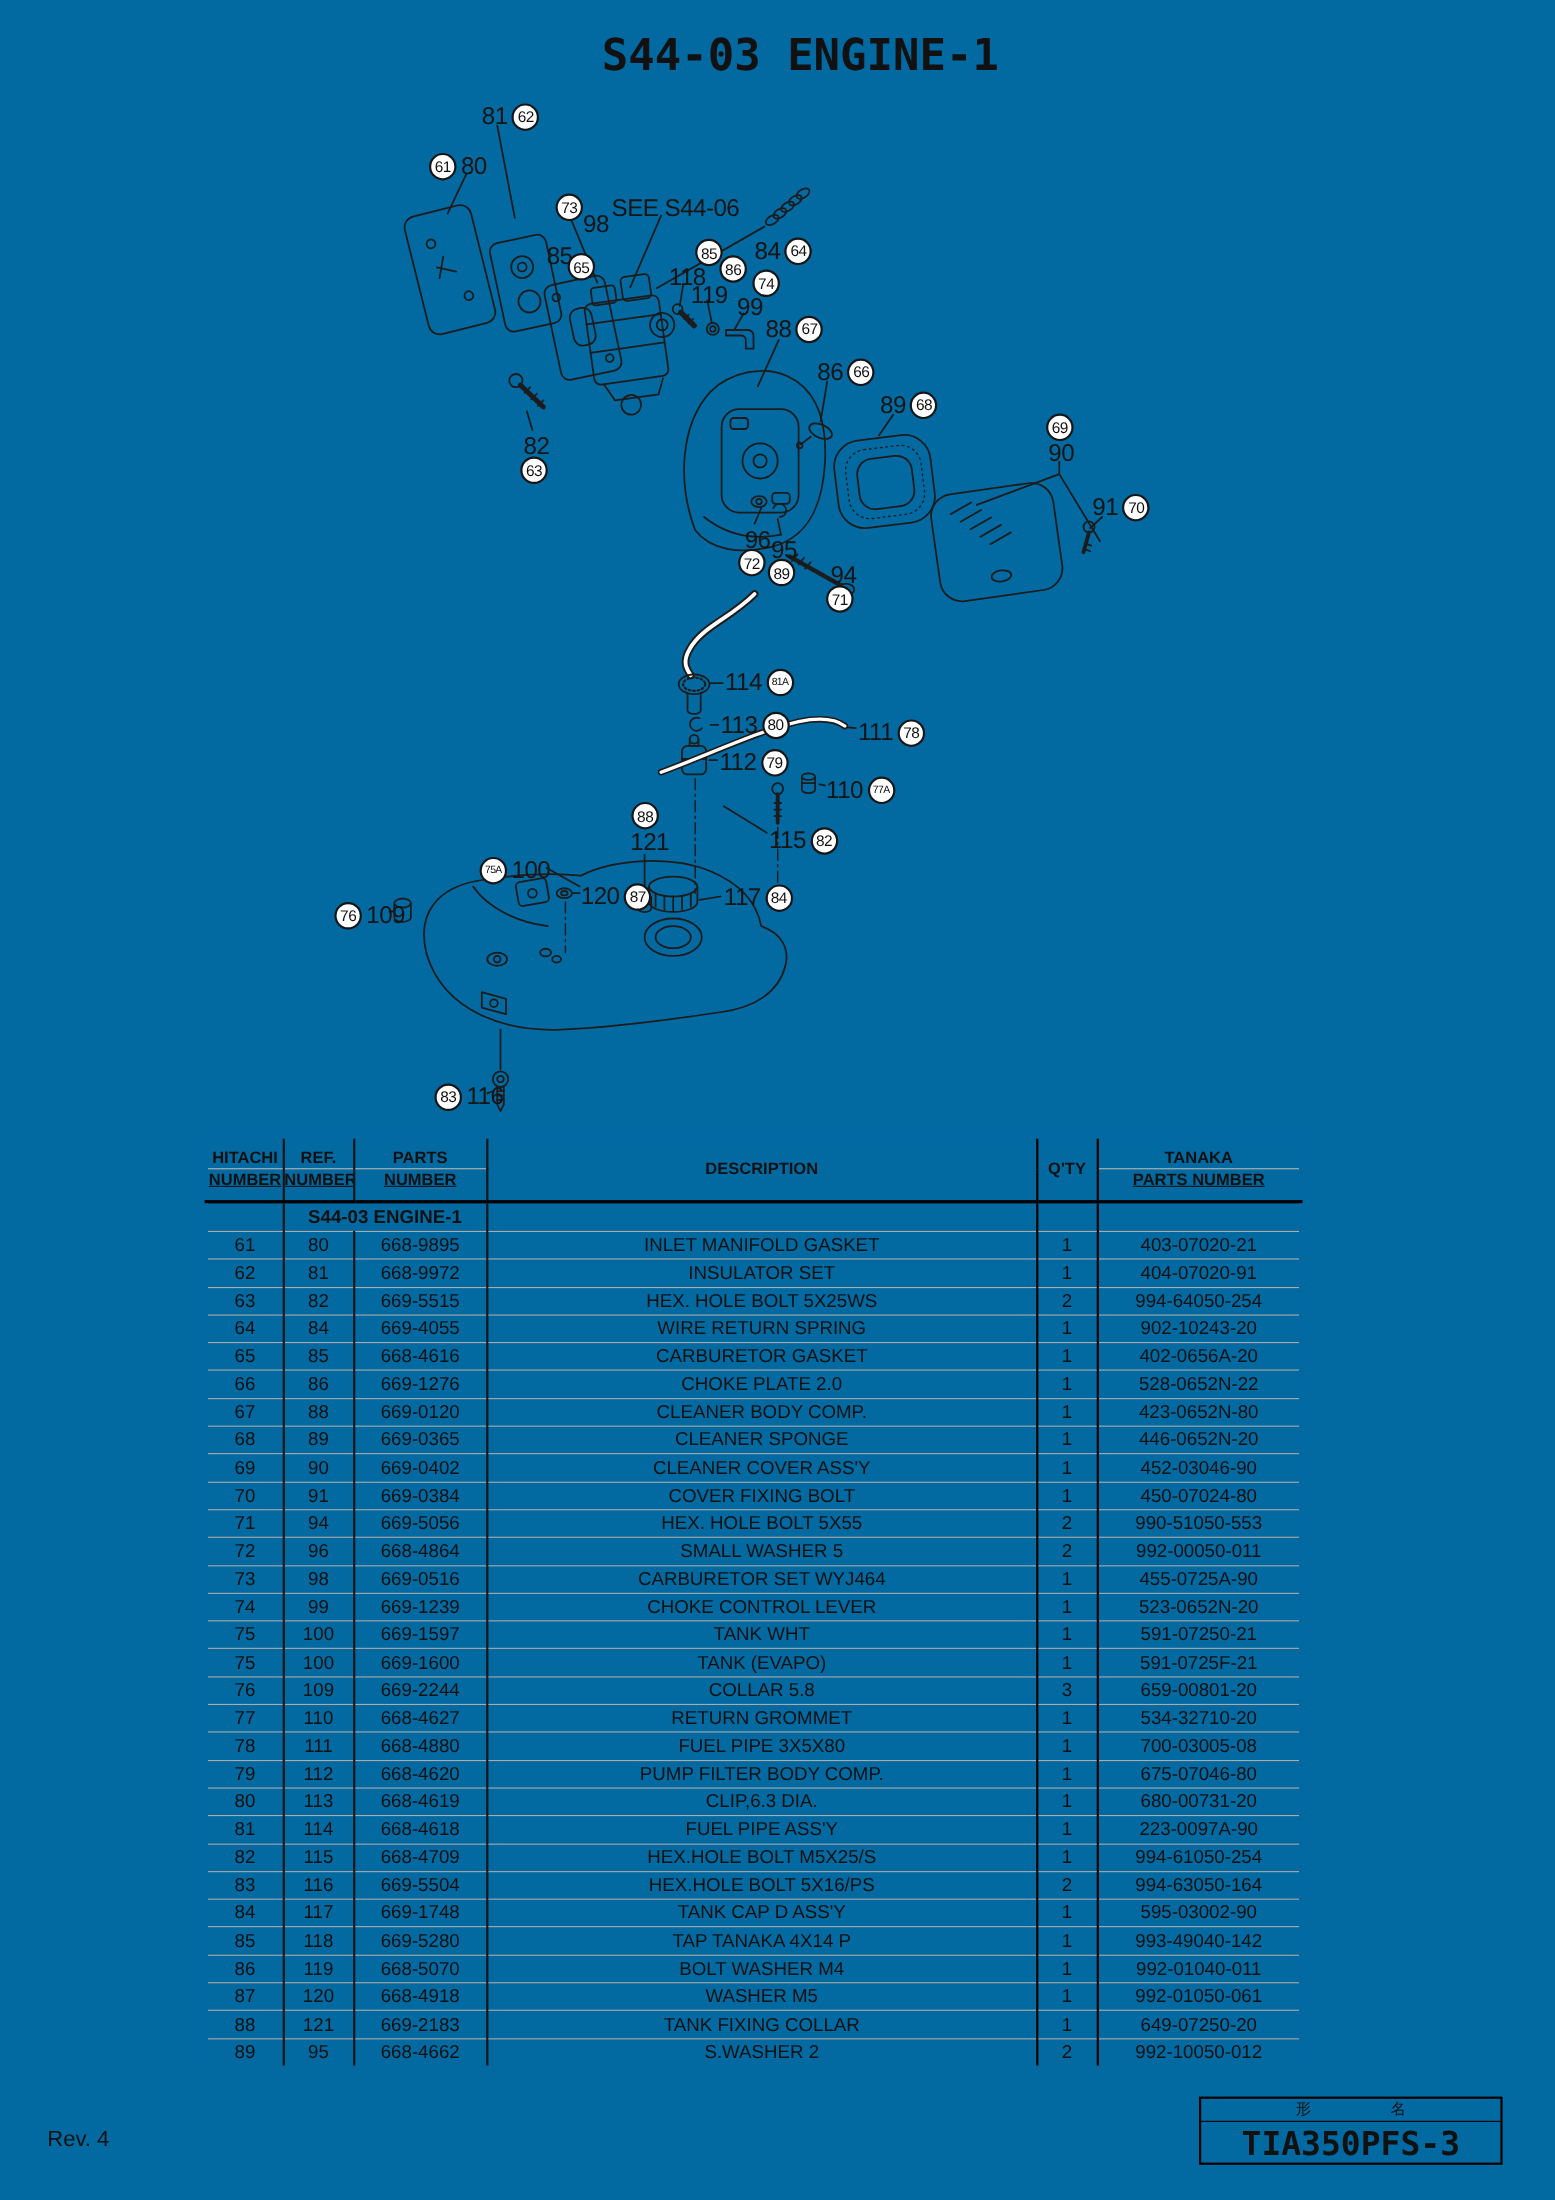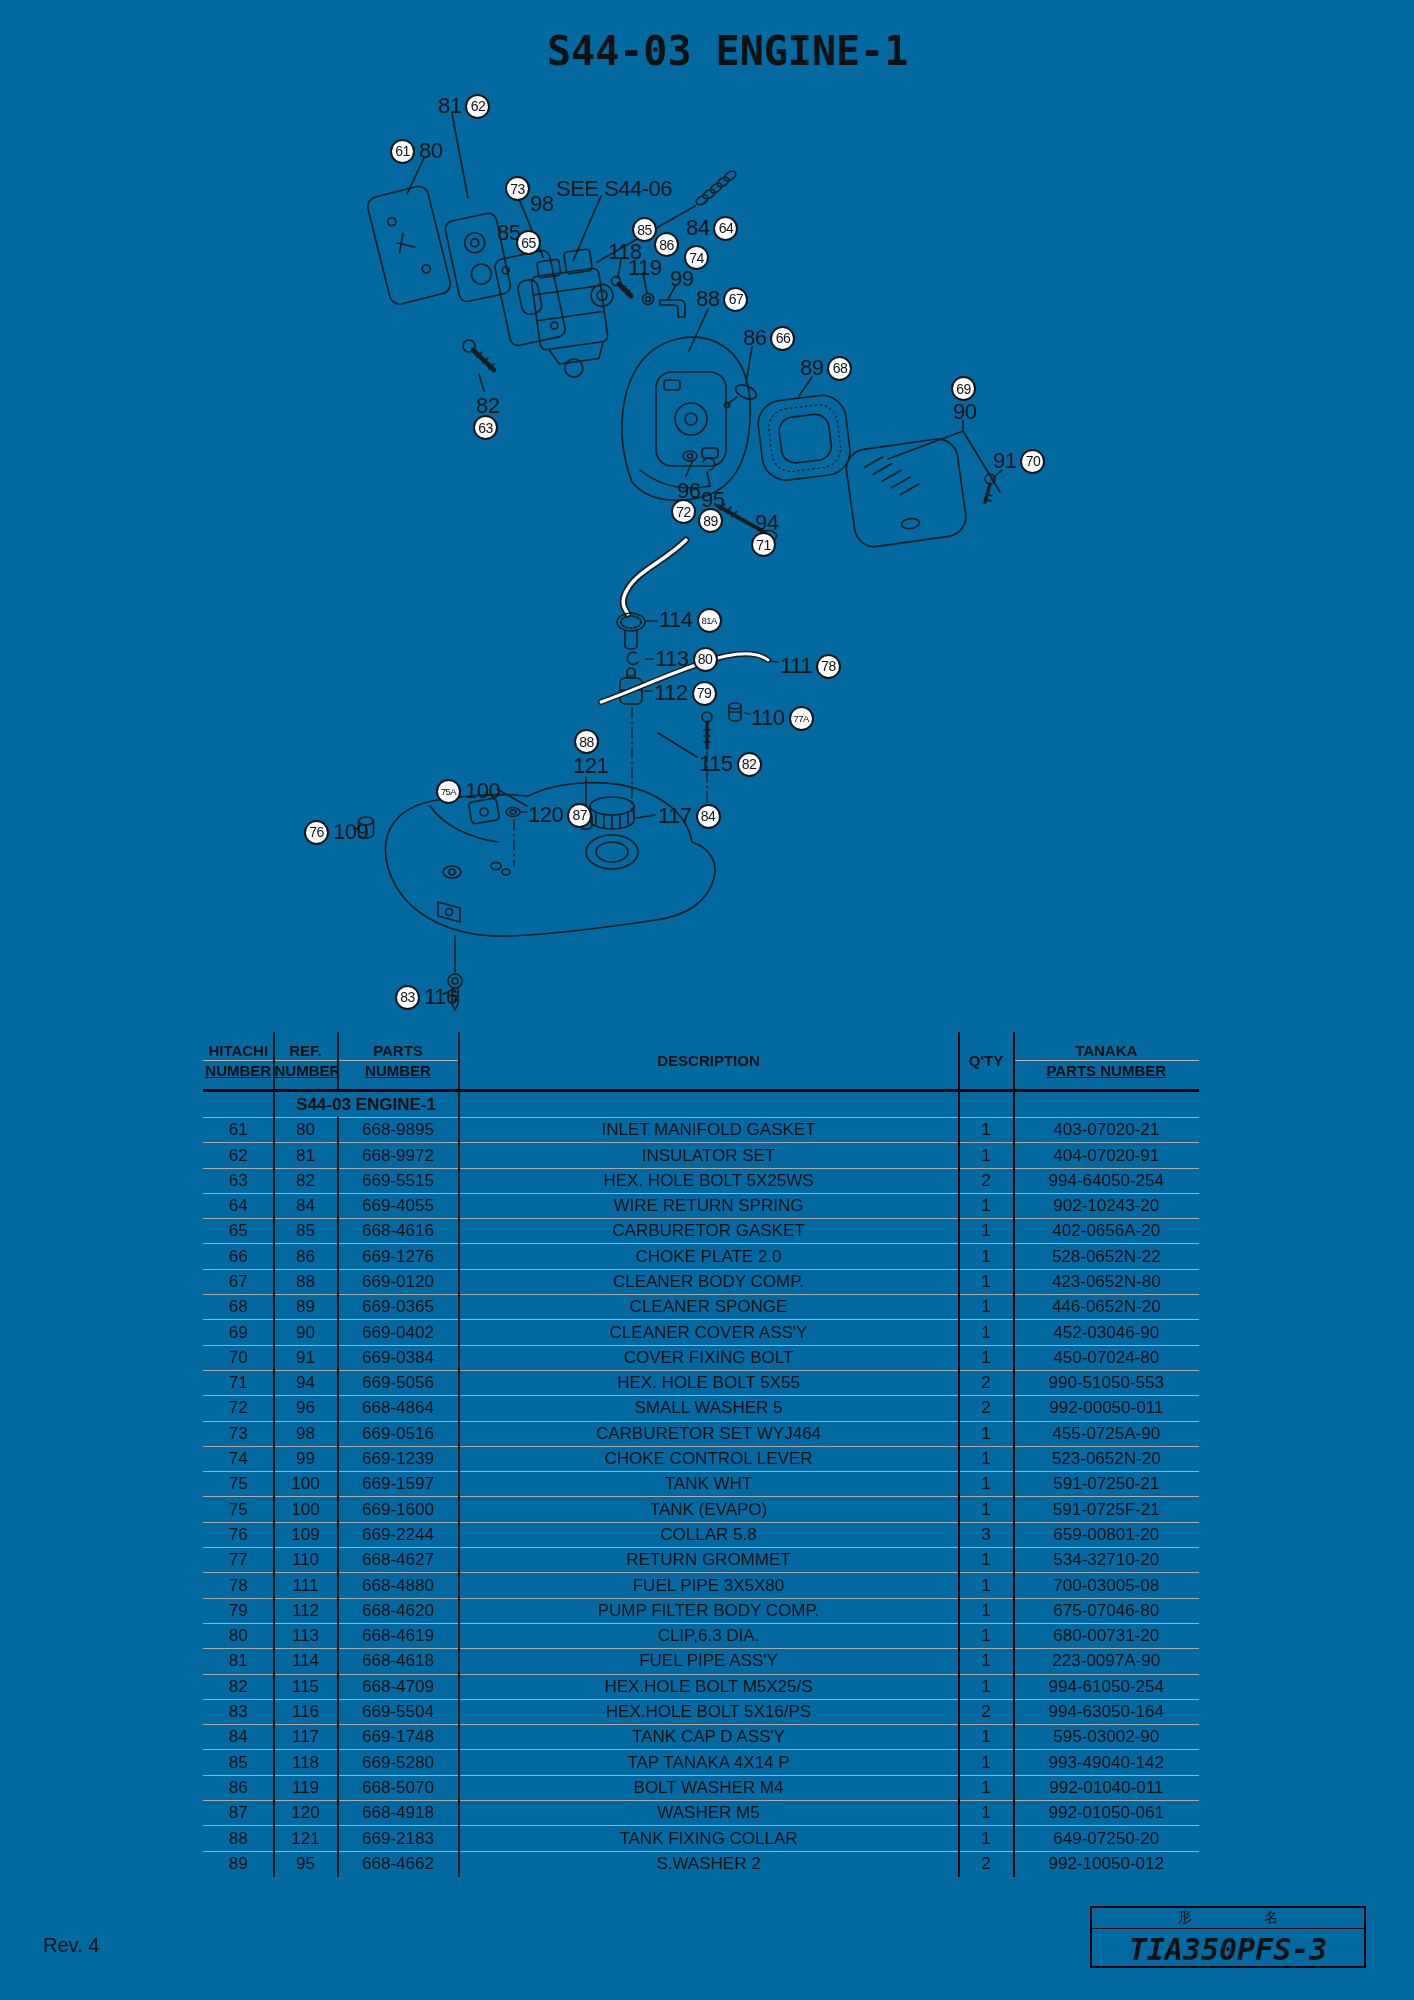--- a/index.html
+++ b/index.html
@@ -8,42 +8,42 @@
   .title{position:absolute;left:547px;top:28px;font-family:"DejaVu Sans Mono",monospace;
          font-size:40px;font-weight:bold;letter-spacing:0;white-space:nowrap;}
   .diagram{position:absolute;left:0;top:0;width:1414px;height:1030px;}
   .diagram svg{position:absolute;left:0;top:0;}
   .callout{position:absolute;display:flex;align-items:center;gap:4px;white-space:nowrap;}
   .co-text{font-size:22px;letter-spacing:-0.5px;color:#151515;}
   .co-circle{display:inline-flex;align-items:center;justify-content:center;
              width:25px;height:25px;border:2px solid #151515;border-radius:50%;
              font-size:14px;letter-spacing:-0.5px;box-sizing:border-box;background:#fff;}
   .co-circle.small{font-size:9.5px;letter-spacing:-0.6px;}
-  table.parts{position:absolute;left:203px;top:1032px;width:995px;border-collapse:collapse;
-              table-layout:fixed;border:1px solid #0369a1;}
+  table.parts{position:absolute;left:186px;top:1032px;width:995px;border-collapse:collapse;
+              table-layout:fixed;border:3px solid #0369a1;}
   table.parts th,table.parts td{padding:0;line-height:1.05;overflow:hidden;white-space:nowrap;}
   table.parts th{font-size:15px;font-weight:bold;text-align:center;}
   table.parts td{font-size:17px;text-align:center;}
   .col-h{border-left:none;}
   .col-r,.col-p,.col-d{border-left:2px solid #161616;}
   .col-q,.col-t{border-left:2.5px solid #000;}
   td.col-d{text-align:left;padding-left:26px;}
   tr.h1 th{height:26px;vertical-align:bottom;padding-bottom:1px;}
   tr.h2 th{height:26px;vertical-align:top;padding-top:2px;border-top:1px solid #b6b6b6;text-decoration:underline;}
   tr.h1 th[rowspan]{vertical-align:middle;border-top:none;padding:0;}
   tr.h1 th[rowspan],tr.h2 th{border-bottom:3px solid #000;}
   tr.section-row td{height:25px;font-weight:bold;font-size:17px;}
   tbody tr.data-row td{height:24.3px;border-top:1px solid #ababab;}
   .model-box{position:absolute;left:1090px;top:1906px;width:276px;height:62px;
              border:2px solid #000;box-sizing:border-box;}
   .model-box .mb-head{height:20px;border-bottom:1.5px solid #000;display:flex;
              align-items:center;justify-content:center;gap:72px;font-size:14px;
              font-family:"Liberation Sans",sans-serif;}
   .model-box .mb-value{height:40px;display:flex;align-items:center;justify-content:center;
-             font-family:"DejaVu Sans Mono",monospace;font-weight:bold;font-size:30px;font-style:italic;}
+             font-family:"DejaVu Sans Mono",monospace;font-weight:bold;font-size:30px;}
   .rev{position:absolute;left:43px;top:1934px;font-size:20px;}
 </style>
 </head>
 <body>
 
 <div class="page">
 
   <div class="title">S44-03 ENGINE-1</div>
 
   <div class="diagram">

